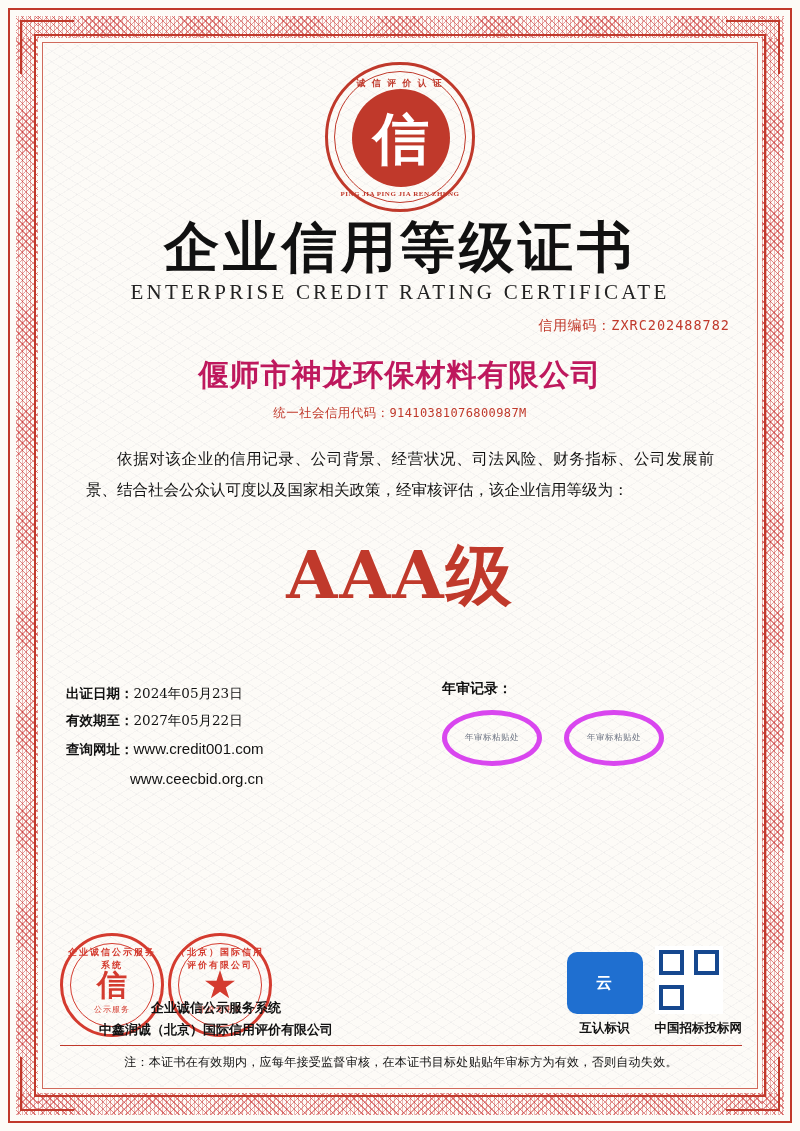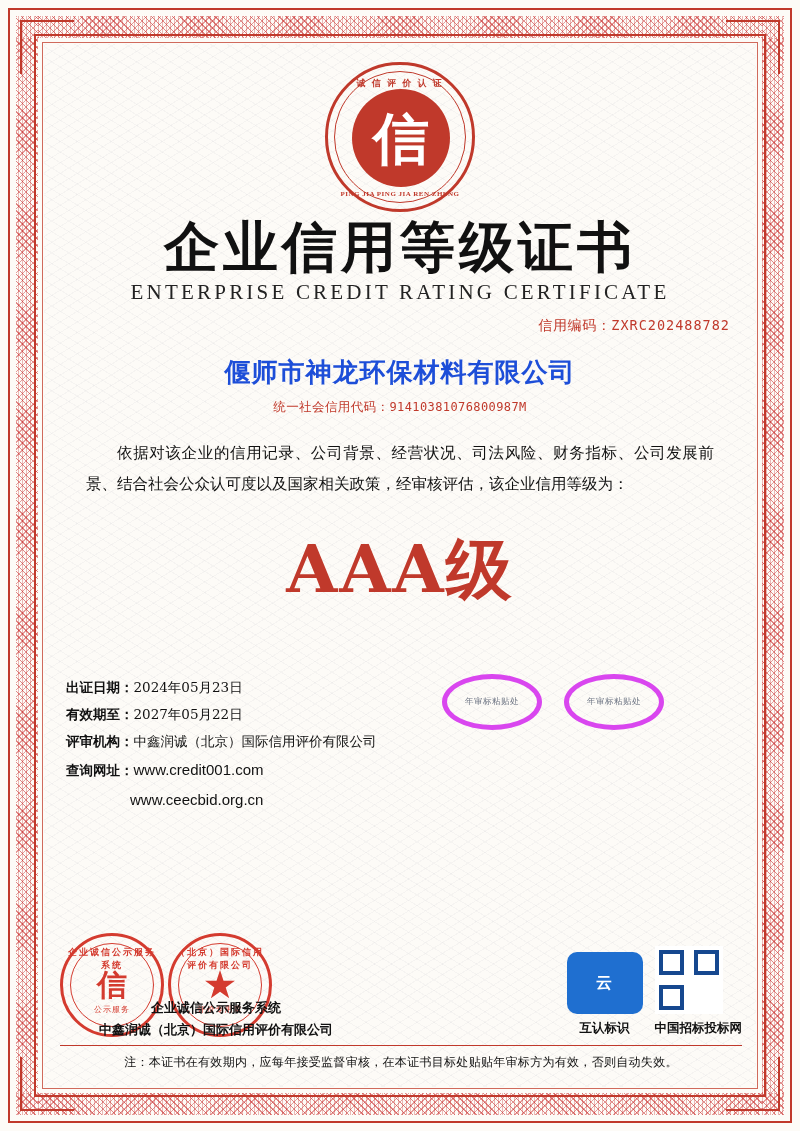--- a/index.html
+++ b/index.html
@@ -165,23 +165,23 @@
   .cert-no .num {
     font-family: "DejaVu Sans Mono", monospace;
     font-size: 13.5px;
     letter-spacing: 1px;
   }
 
   .company {
     margin-top: 20px;
     text-align: center;
     font-family: "DejaVu Serif", serif;
-    font-size: 26px;
-    font-weight: bold;
-    color: #1d4ed8;
+    font-size: 30px;
+    font-weight: bold;
+    color: #be185d;
     letter-spacing: 1px;
   }
   .uscc {
     margin-top: 9px;
     text-align: center;
     color: #c0392b;
     font-size: 12.5px;
     letter-spacing: 0.4px;
   }
   .uscc .code {
@@ -464,31 +464,29 @@
 
     <div class="details">
       <div class="details-left">
         <div class="row">
           <span class="label">出证日期：</span><span>2024年05月23日</span>
         </div>
         <div class="row">
           <span class="label">有效期至：</span><span>2027年05月22日</span>
         </div>
         <div class="row">
-          <span class="label">评审机构：</span><span>中鑫润诚（北京）国际信用评价有限公司</span>
-        </div>
-        <div class="row">
           <span class="label">查询网址：</span><span class="url">www.credit001.com</span>
         </div>
         <div class="row url-second">
           <span class="url">www.ceecbid.org.cn</span>
         </div>
       </div>
 
       <div class="details-right">
+        <div class="annual-title">年审记录：</div>
         <div class="stamp-slots">
           <div class="stamp-slot">年审标粘贴处</div>
           <div class="stamp-slot">年审标粘贴处</div>
         </div>
       </div>
     </div>
 
     <div class="footer">
       <div class="footer-row">
 

